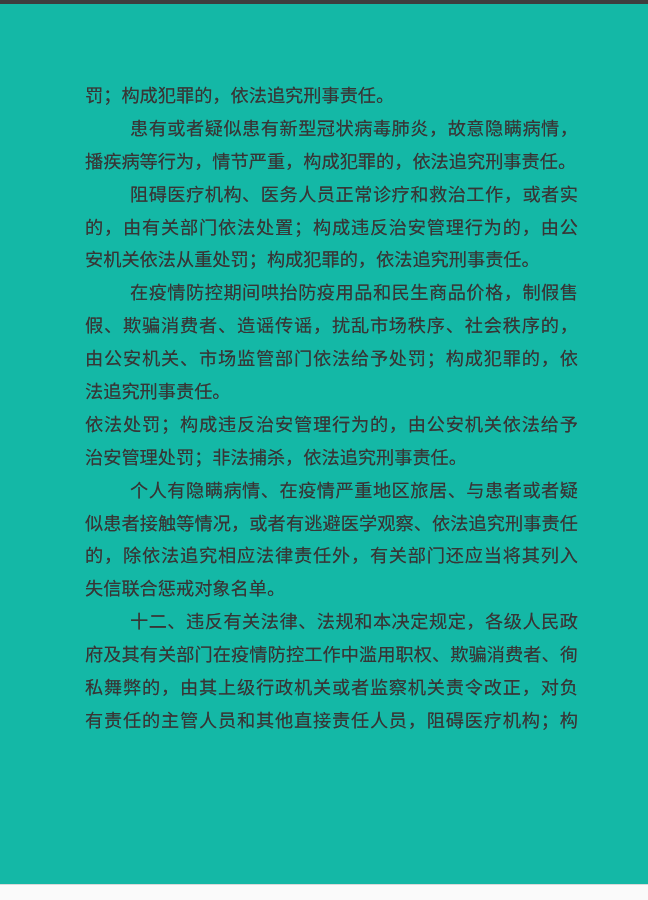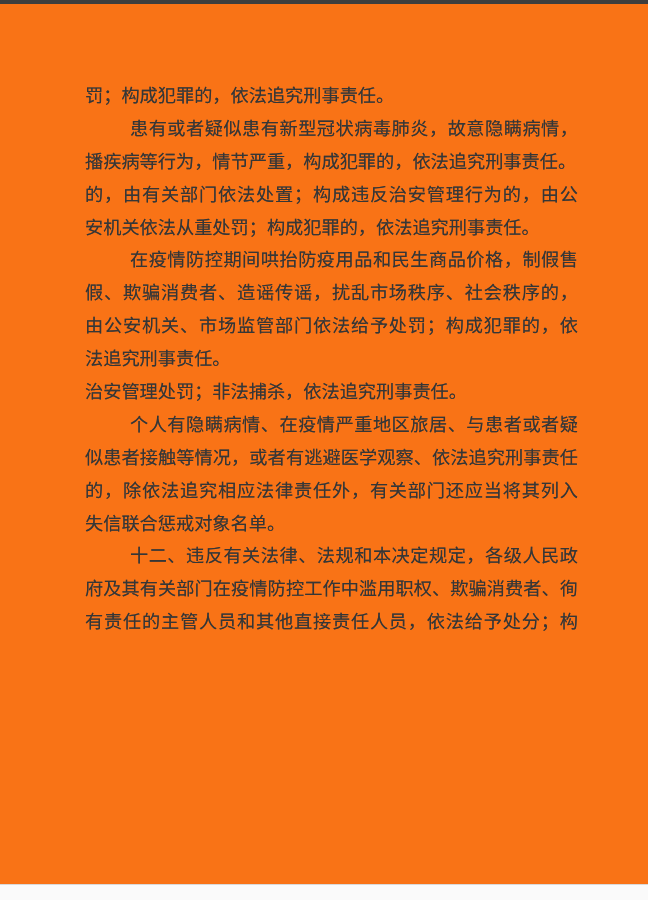--- a/index.html
+++ b/index.html
@@ -7,21 +7,21 @@
     padding: 0;
     width: 648px;
     height: 900px;
     overflow: hidden;
     background: #ffffff;
   }
   .scan-page {
     position: relative;
     width: 648px;
     height: 900px;
-    background: #f97316;
+    background: #14b8a6;
     font-family: "Liberation Serif", "DejaVu Serif", serif;
   }
   .scan-top-edge {
     position: absolute;
     top: 0; left: 0;
     width: 648px;
     height: 4px;
     background: #3e3e3e;
   }
   .doc-text {
@@ -66,30 +66,33 @@
 </style>
 </head>
 <body>
 
 <div class="scan-page">
   <div class="scan-top-edge"></div>
   <div class="doc-text">
       <div class="line para-end">罚；构成犯罪的，依法追究刑事责任。</div>
       <div class="line indent">患有或者疑似患有新型冠状病毒肺炎，故意隐瞒病情，</div>
       <div class="line para-end">播疾病等行为，情节严重，构成犯罪的，依法追究刑事责任。</div>
+      <div class="line indent">阻碍医疗机构、医务人员正常诊疗和救治工作，或者实</div>
       <div class="line">的，由有关部门依法处置；构成违反治安管理行为的，由公</div>
       <div class="line para-end">安机关依法从重处罚；构成犯罪的，依法追究刑事责任。</div>
       <div class="line indent">在疫情防控期间哄抬防疫用品和民生商品价格，制假售</div>
       <div class="line">假、欺骗消费者、造谣传谣，扰乱市场秩序、社会秩序的，</div>
       <div class="line">由公安机关、市场监管部门依法给予处罚；构成犯罪的，依</div>
       <div class="line para-end">法追究刑事责任。</div>
+      <div class="line">依法处罚；构成违反治安管理行为的，由公安机关依法给予</div>
       <div class="line para-end">治安管理处罚；非法捕杀，依法追究刑事责任。</div>
       <div class="line indent">个人有隐瞒病情、在疫情严重地区旅居、与患者或者疑</div>
       <div class="line">似患者接触等情况，或者有逃避医学观察、依法追究刑事责任</div>
       <div class="line">的，除依法追究相应法律责任外，有关部门还应当将其列入</div>
       <div class="line para-end">失信联合惩戒对象名单。</div>
       <div class="line indent">十二、违反有关法律、法规和本决定规定，各级人民政</div>
       <div class="line">府及其有关部门在疫情防控工作中滥用职权、欺骗消费者、徇</div>
-      <div class="line">有责任的主管人员和其他直接责任人员，依法给予处分；构</div>
+      <div class="line">私舞弊的，由其上级行政机关或者监察机关责令改正，对负</div>
+      <div class="line">有责任的主管人员和其他直接责任人员，阻碍医疗机构；构</div>
     </div>
   <div class="page-bottom-divider"></div>
   <div class="page-bottom-strip"></div>
 </div>
 
 </body></html>

